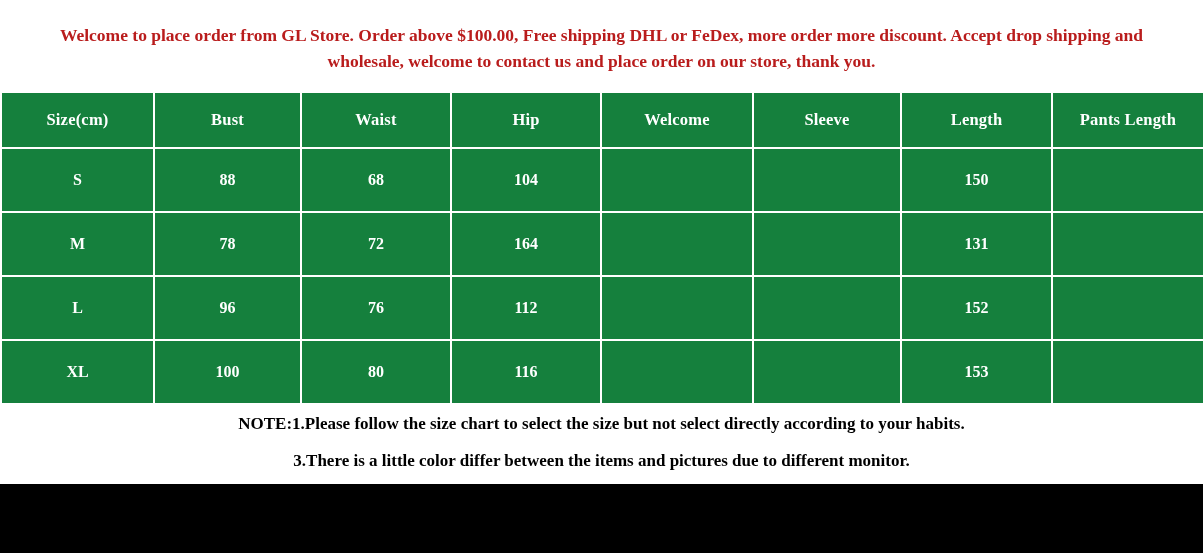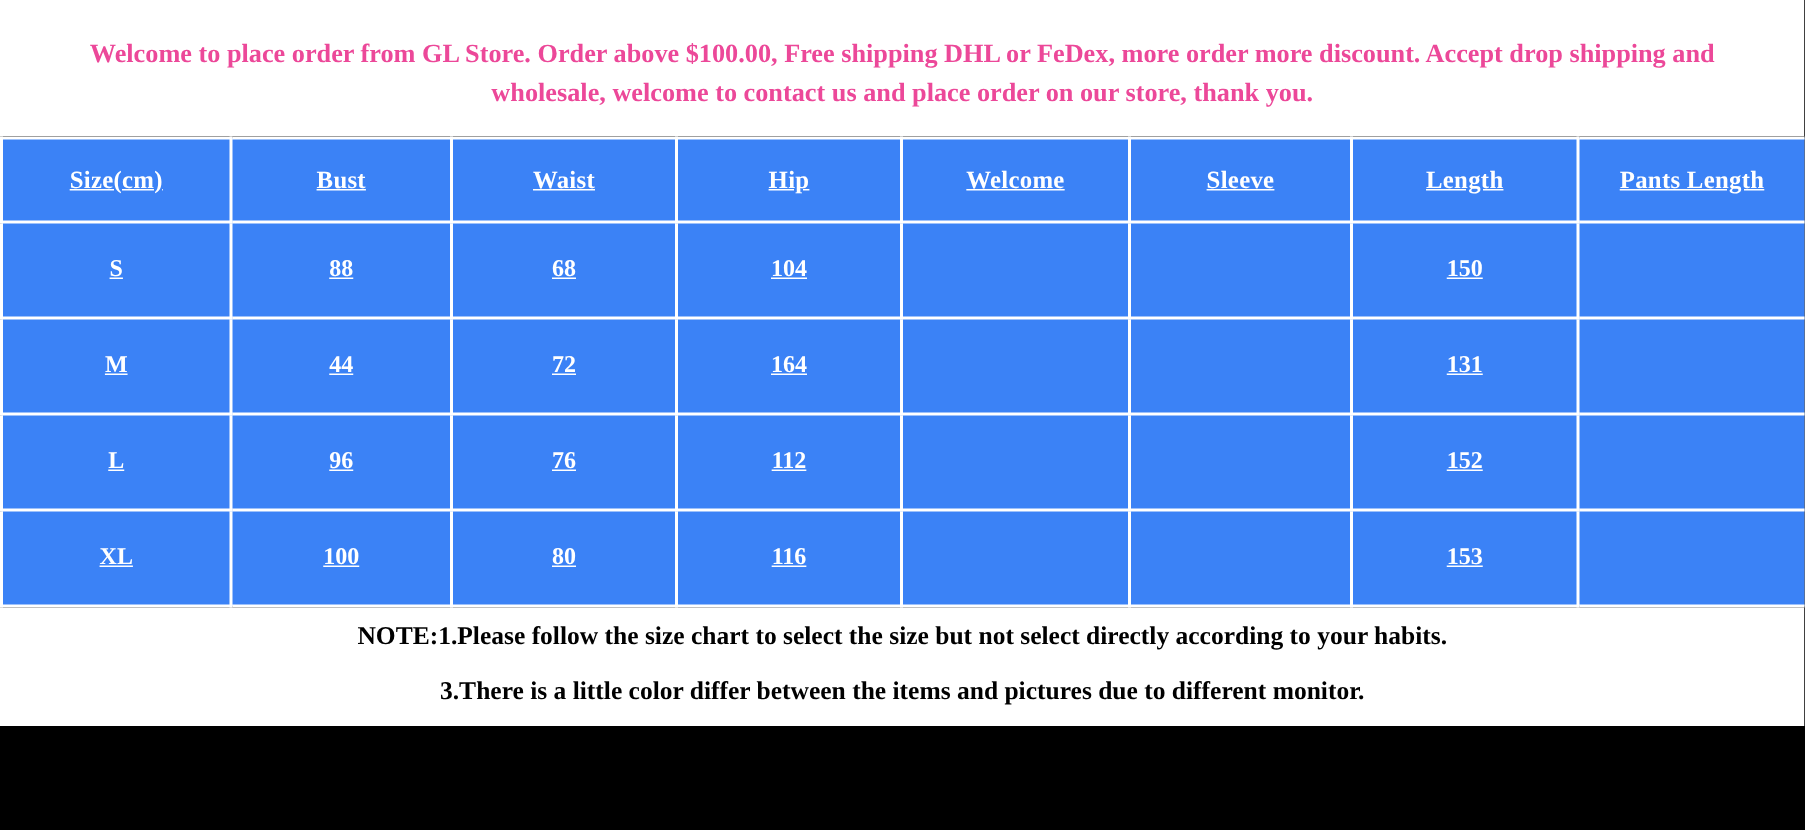--- a/index.html
+++ b/index.html
@@ -28,21 +28,21 @@
     width: 1203px;
     padding: 22px 18px 16px 18px;
     box-sizing: border-box;
     text-align: center;
   }
   .banner-text {
     font-family: "Liberation Serif", serif;
     font-weight: bold;
     font-size: 17.5px;
     line-height: 1.5;
-    color: #ec4899;
+    color: #b91c1c;
     margin: 0 auto;
     max-width: 1160px;
   }
 
   
   .chart-wrap {
     background: #000000;
     padding: 0;
   }
   table.size-chart {
@@ -52,22 +52,21 @@
     background: #000000;
   }
   table.size-chart th,
   table.size-chart td {
     border: 2px solid #ffffff;
     text-align: center;
     vertical-align: middle;
     font-family: "Liberation Serif", serif;
     font-weight: bold;
     color: #ffffff;
-    background: #3b82f6;
-    text-decoration: underline;
+    background: #15803d;
   }
   table.size-chart thead th {
     height: 52px;
     font-size: 16.5px;
     letter-spacing: 0.2px;
   }
   table.size-chart tbody td {
     height: 60px;
     font-size: 16px;
   }
@@ -140,21 +139,21 @@
           <td>88</td>
           <td>68</td>
           <td>104</td>
           <td></td>
           <td></td>
           <td>150</td>
           <td></td>
         </tr>
         <tr>
           <td>M</td>
-          <td>44</td>
+          <td>78</td>
           <td>72</td>
           <td>164</td>
           <td></td>
           <td></td>
           <td>131</td>
           <td></td>
         </tr>
         <tr>
           <td>L</td>
           <td>96</td>

